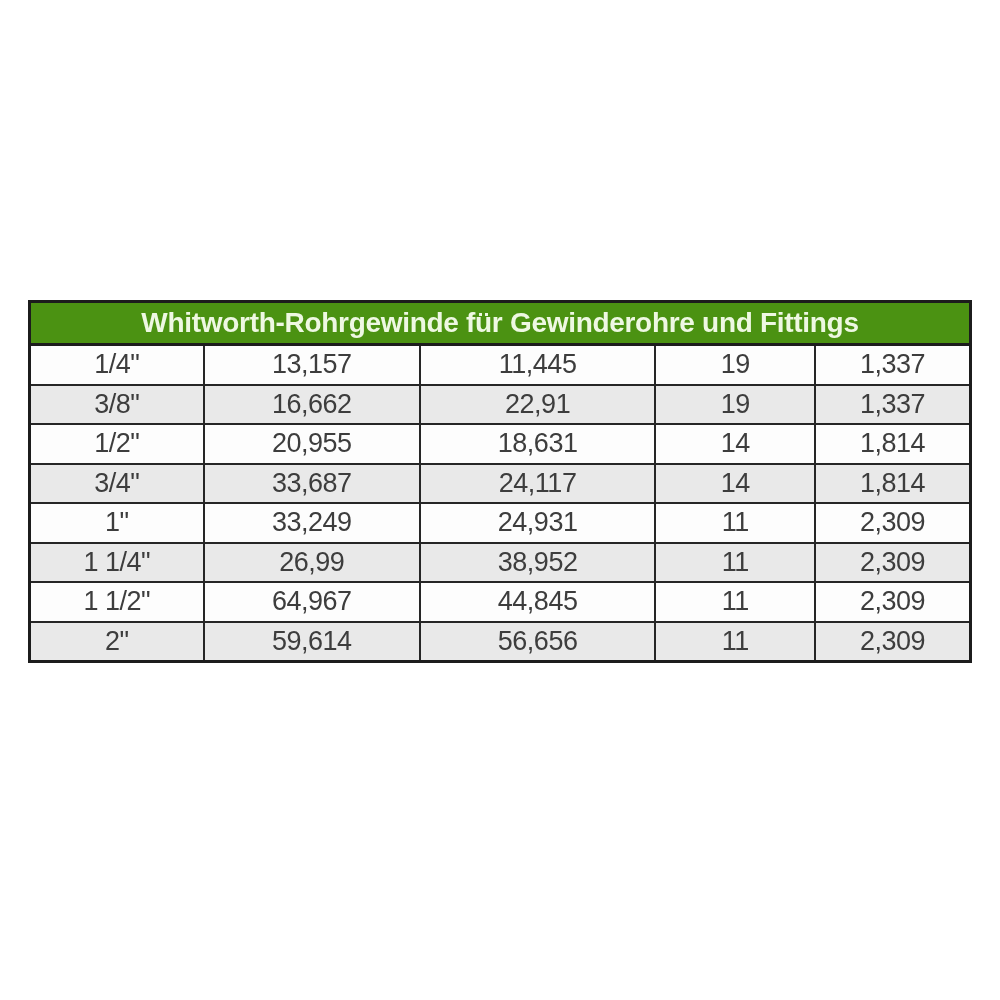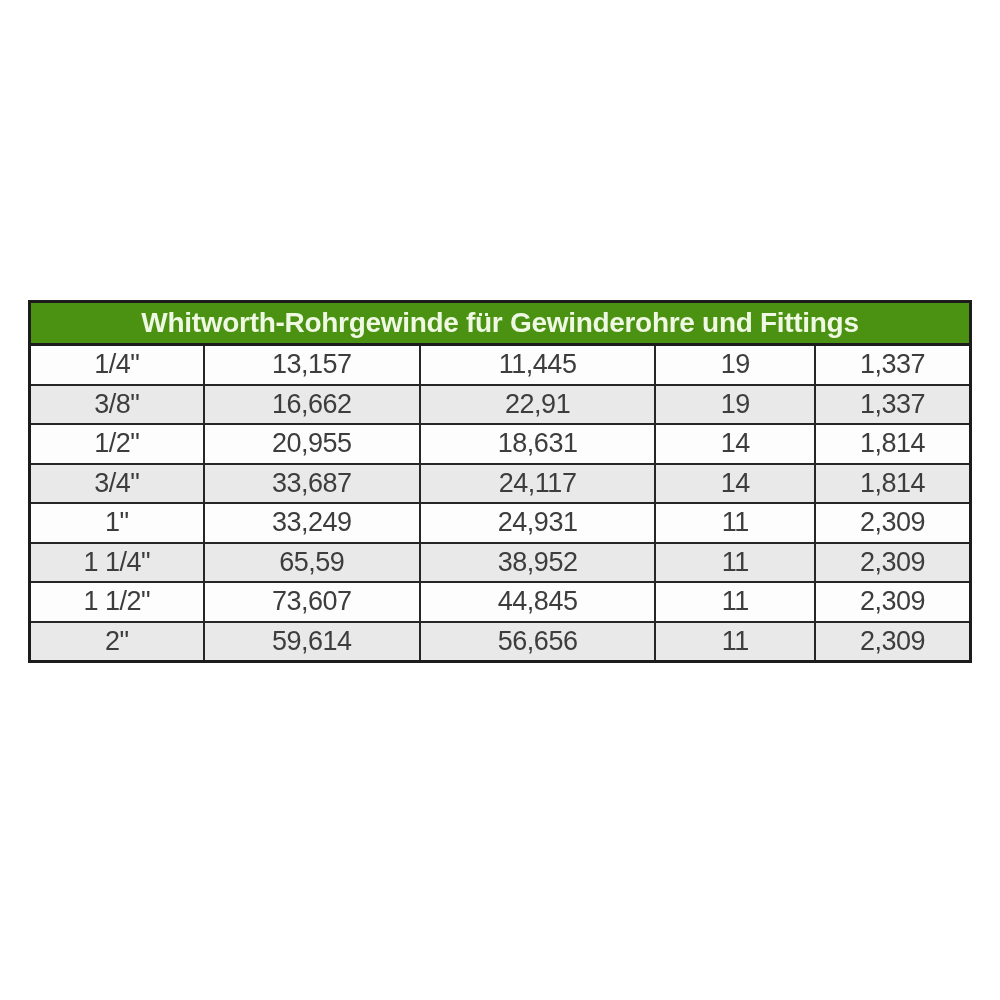--- a/index.html
+++ b/index.html
@@ -114,28 +114,28 @@
         </tr>
         <tr class="data-row">
           <td>1"</td>
           <td>33,249</td>
           <td>24,931</td>
           <td>11</td>
           <td>2,309</td>
         </tr>
         <tr class="data-row">
           <td>1 1/4"</td>
-          <td>65,59</td>
+          <td>26,99</td>
           <td>38,952</td>
           <td>11</td>
           <td>2,309</td>
         </tr>
         <tr class="data-row">
           <td>1 1/2"</td>
-          <td>73,607</td>
+          <td>64,967</td>
           <td>44,845</td>
           <td>11</td>
           <td>2,309</td>
         </tr>
         <tr class="data-row">
           <td>2"</td>
           <td>59,614</td>
           <td>56,656</td>
           <td>11</td>
           <td>2,309</td>

